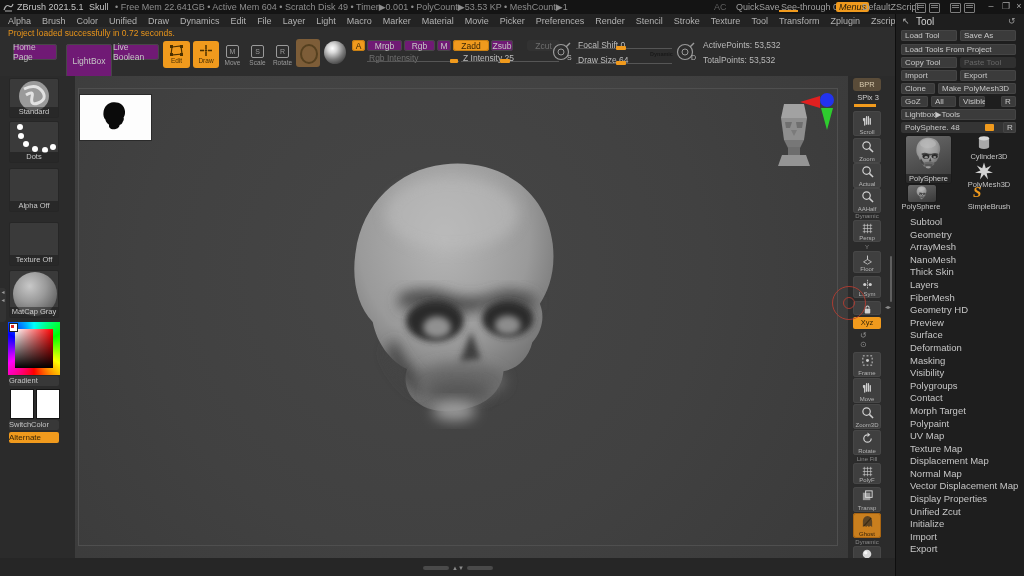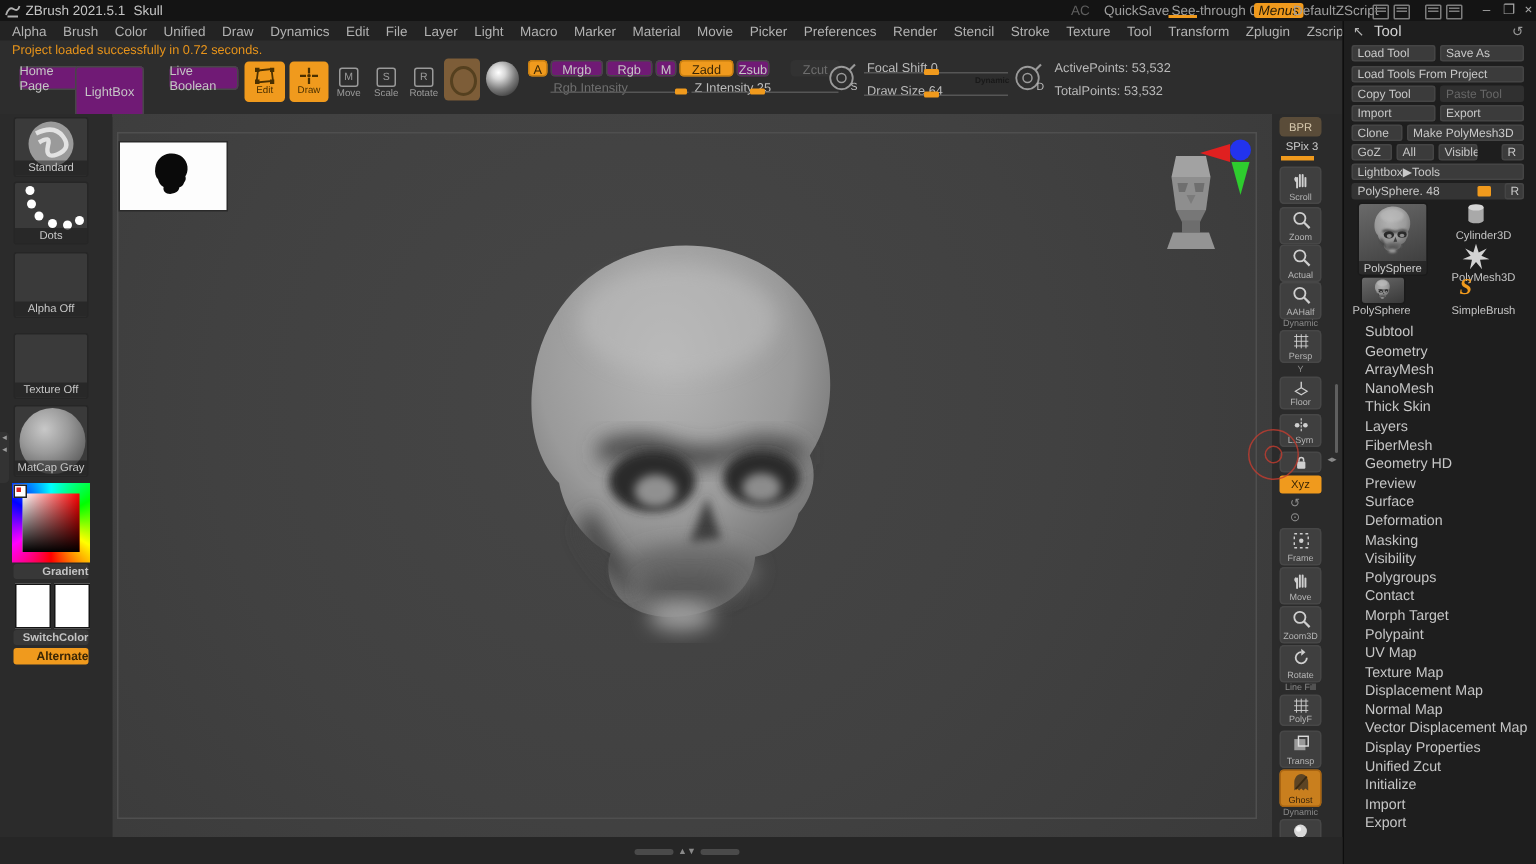--- a/index.html
+++ b/index.html
@@ -38,21 +38,21 @@
   #stroke-btn{position:absolute;background:#7d5d38;border-radius:3px;}
   #stroke-btn i{position:absolute;left:4px;top:5px;width:14px;height:16px;border:2px solid #55401f;border-radius:50%;}
   #material-sphere{position:absolute;border-radius:50%;
      background:radial-gradient(circle at 38% 32%,#ffffff 0%,#d8d8d8 22%,#7a7a7a 55%,#242424 95%);}
   
   #lefttray{left:0;top:76px;width:75px;height:482px;background:#2b2b2b;}
   .thumb{position:absolute;left:9px;width:50px;background:#3a3a3a;border:1px solid #262626;border-radius:2px;box-sizing:border-box;overflow:hidden;}
   .thumb .lbl{position:absolute;left:0;right:0;bottom:0;height:10px;background:rgba(20,20,20,.45);
       color:#c9c9c9;font-size:7.5px;text-align:center;line-height:10px;}
   .traybar{position:absolute;left:9px;width:50px;height:10px;background:#383838;border-radius:2px;
-      color:#c4c4c4;font-size:7.5px;text-align:right;line-height:10px;font-weight:bold;}
+      color:#c4c4c4;font-size:7.5px;text-align:left;line-height:10px;}
   #alternate-btn{background:#f09a1d;color:#3a2605;height:11px;line-height:11px;font-size:8px;}
   #colorpicker{position:absolute;left:8px;width:52px;height:53px;
       background:conic-gradient(from 180deg,#ff0000,#ff00ff,#0000ff,#00ffff,#00ff00,#ffff00,#ff0000);}
   #colorpicker .sat{position:absolute;left:7px;top:7px;right:7px;bottom:7px;
       background-image:linear-gradient(to top,#000,rgba(0,0,0,0)),linear-gradient(to right,#fff,#f00);}
   #colorpicker .ind{position:absolute;left:1px;top:1px;width:7px;height:7px;background:#fff;border:1px solid #222;}
   #colorpicker .ind i{display:block;margin:1px;width:3px;height:3px;background:#d22;}
   .swatch{position:absolute;width:22px;height:28px;background:#fff;border:1px solid #141414;}
   
   #canvas{left:75px;top:76px;width:773px;height:482px;background:radial-gradient(circle at 45% 40%,#464646 0%,#414141 55%,#3a3a3a 100%);}
@@ -209,20 +209,21 @@
     </symbol>
   </defs>
 </svg>
 
 <div id="titlebar" class="abs">
   <svg class="abs" style="left:3px;top:2px" width="11" height="10" viewBox="0 0 11 10">
     <path d="M1,8 Q3,2 6,4 Q9,6 10,2 M2,9 L9,9" stroke="#b0b0b0" stroke-width="1.2" fill="none"></path>
   </svg>
   <span class="t" style="left:17px;color:#c4c4c4">ZBrush 2021.5.1</span>
   <span class="t" style="left:89px;color:#c4c4c4">Skull</span>
+  <span class="t" style="left:115px;color:#8d8d8d">• Free Mem 22.641GB • Active Mem 604 • Scratch Disk 49 •  Timer▶0.001 • PolyCount▶53.53 KP  • MeshCount▶1</span>
   <span class="t" style="left:714px;color:#5f5f5f">AC</span>
   <span class="t" style="left:736px">QuickSave</span>
   <span class="t" style="left:781px">See-through 0</span>
   <span id="seethrough-bar"></span>
   <span class="t orangebtn" style="left:836px;top:1.5px">Menus</span>
   <span class="t" style="left:862px">DefaultZScript</span>
   <span class="paletteicon" style="left:915px">
       <i></i>
       <i></i>
     </span>
@@ -269,21 +270,21 @@
     <span class="mi">Transform</span>
     <span class="mi">Zplugin</span>
     <span class="mi">Zscript</span>
     <span class="mi">Help</span>
   </div>
 
 <div id="toolbar" class="abs">
   <div id="status-text" class="abs">Project loaded successfully in 0.72 seconds.</div>
 
   <div class="tbtn" style="left:13px;top:17px;width:44px;height:16px">Home Page</div>
-  <div class="tbtn" style="left:50px;top:17px;width:46px;height:34px">LightBox</div>
+  <div class="tbtn" style="left:66px;top:17px;width:46px;height:34px">LightBox</div>
   <div class="tbtn" style="left:113px;top:17px;width:46px;height:16px">Live Boolean</div>
 
   <div class="modebtn on" style="left:163px;top:14px;width:27px;height:27px">
     <svg width="13" height="11" viewBox="0 0 13 11">
       <path d="M2,2 L11,1 L12,9 L1,10 Z" fill="none" stroke="#4a3000" stroke-width="1.2"></path>
       <rect x="0" y="0" width="3" height="3" fill="#4a3000"></rect>
         <rect x="10" y="0" width="3" height="3" fill="#4a3000"></rect>
       <rect x="0" y="8" width="3" height="3" fill="#4a3000"></rect>
         <rect x="10" y="8" width="3" height="3" fill="#4a3000"></rect>
     </svg>

